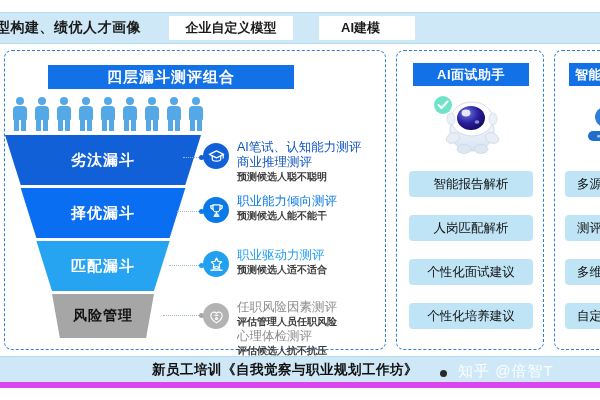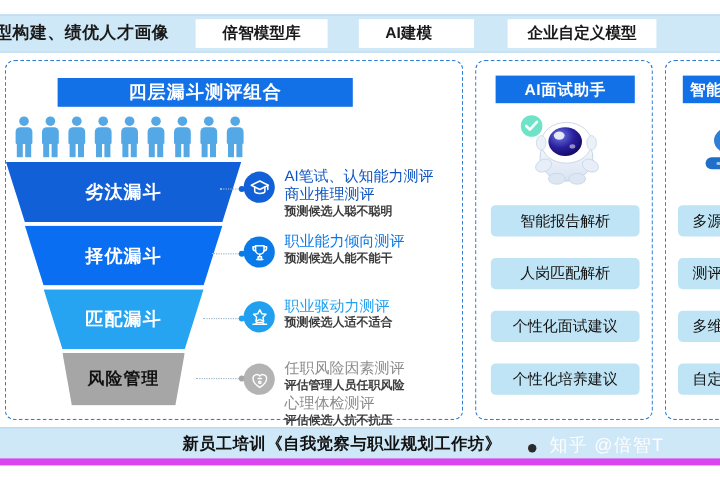--- a/index.html
+++ b/index.html
@@ -236,23 +236,22 @@
     background: #ffffff;
   }
 </style>
 </head>
 <body>
 
 <div id="page">
 
   <div class="topbar">
     <div class="topbar-title">型构建、绩优人才画像</div>
-    <div class="tab-chip tab1">倍智模型库</div>
+    <div class="tab-chip tab2">企业自定义模型</div>
     <div class="tab-chip tab3">AI建模</div>
-    <div class="tab-chip tab2">企业自定义模型</div>
   </div>
 
   <div class="body-wrap">
 
     <div class="panel panel-left">
 
       <div class="funnel-title">四层漏斗测评组合</div>
 
       <div class="people-row">
         <div class="person">

